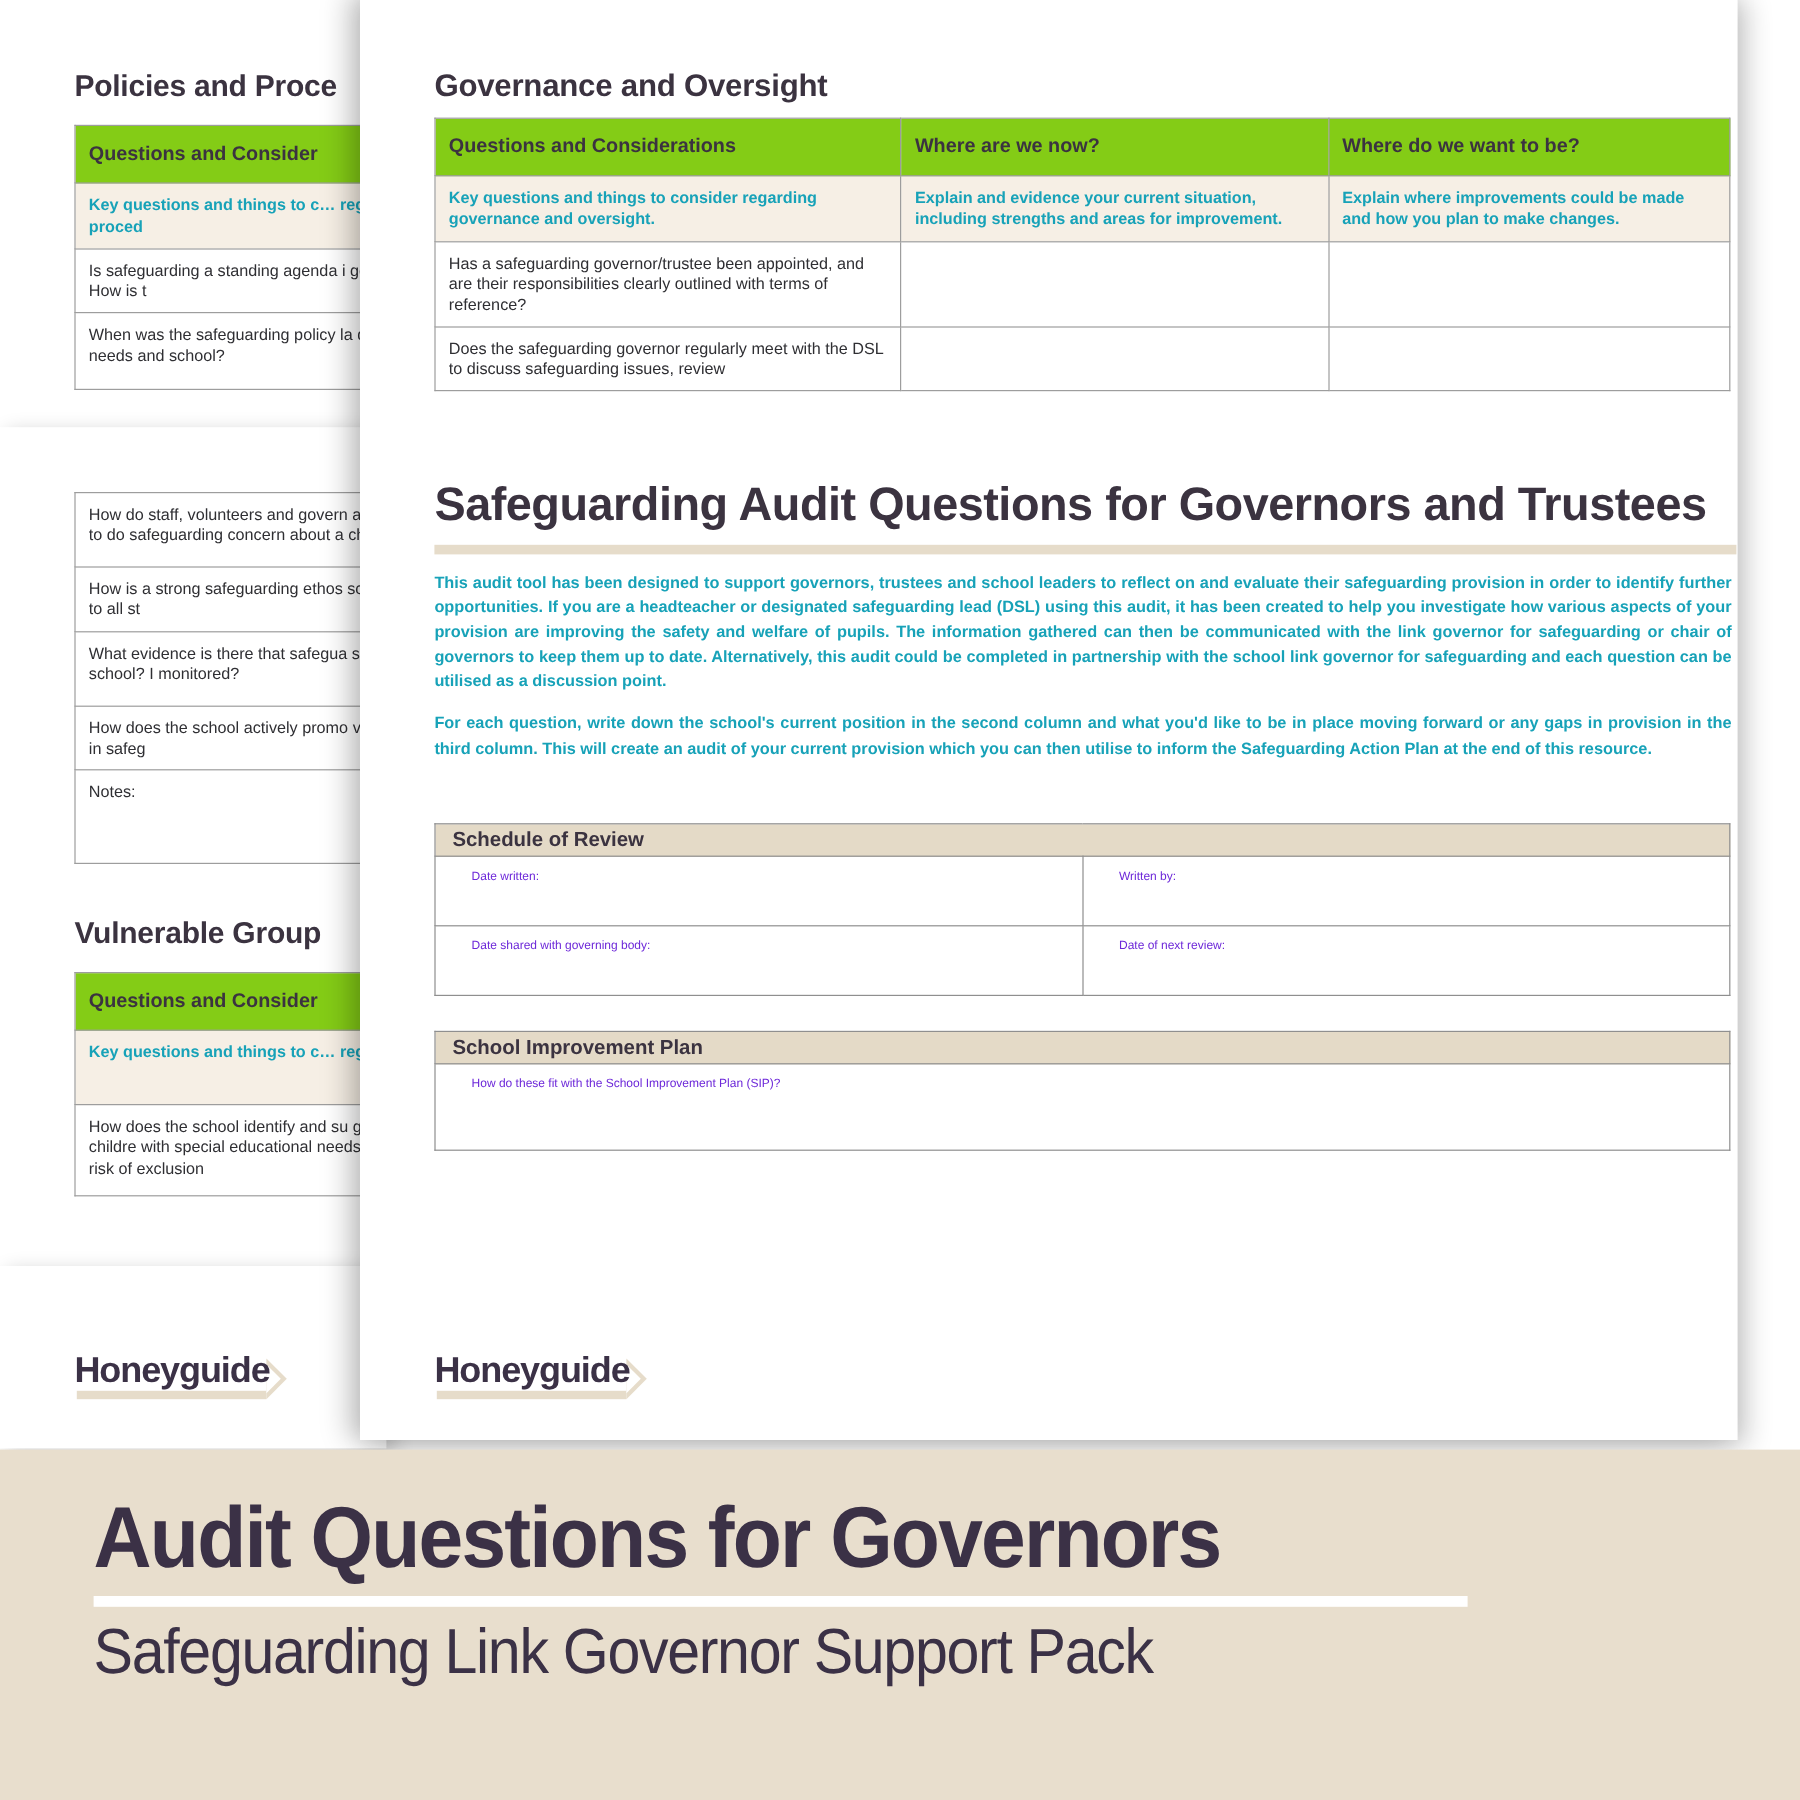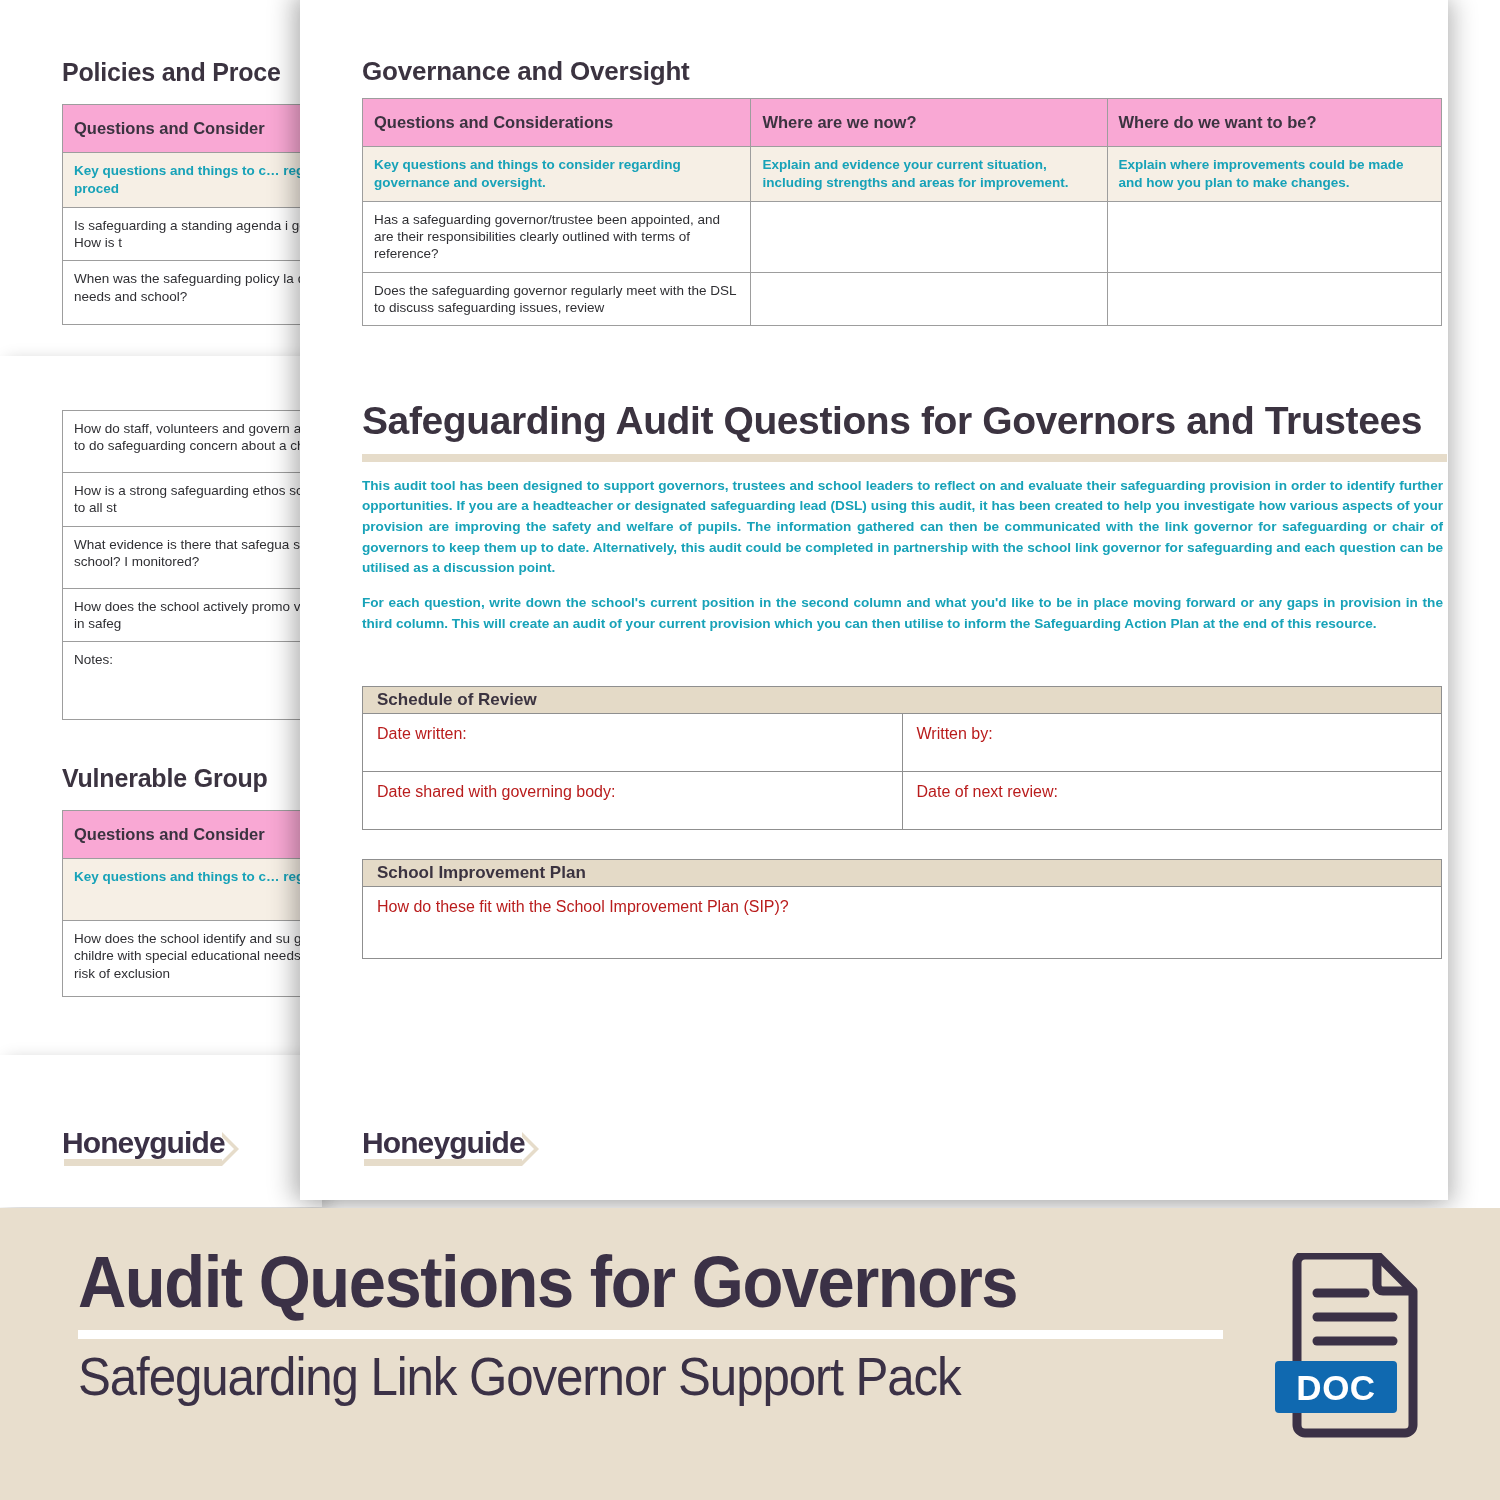--- a/index.html
+++ b/index.html
@@ -54,21 +54,21 @@
     border: 1px solid #9d9d9d;
     padding: 9px 11px;
     vertical-align: top;
     text-align: left;
     font-size: 13.5px;
     line-height: 1.28;
     color: #2f2f33;
     font-weight: normal;
   }
   table.audit th {
-    background: #f9a8d4;
+    background: #84cc16;
     font-size: 16.5px; font-weight: bold; color: #3b3340;
     padding: 13px 11px;
   }
   table.audit tr.intro td {
     background: #f6efe5;
     color: #17a2b8;
     font-weight: bold;
     font-size: 13.5px;
     line-height: 1.32;
   }
@@ -87,23 +87,23 @@
   #title-rule { height: 8px; background: #e6dcca; margin-top: 10px; }
   .intro-p {
     color: #17a2b8; font-weight: bold; font-size: 13.6px;
     line-height: 1.52; text-align: justify; margin: 14px 4px 0 0;
   }
 
   #schedule-wrap { position: absolute; left: 62px; top: 692px; width: 1080px; }
   #sip-wrap { position: absolute; left: 62px; top: 865px; width: 1080px; }
   table.formtbl { border-collapse: collapse; width: 100%; table-layout: fixed; }
   table.formtbl td, table.formtbl th {
-    border: 1px solid #8f8f8f; padding: 11px 14px;
+    border: 1px solid #8f8f8f; padding: 11px 30px;
     text-align: left; vertical-align: top;
-    font-size: 16px; color: #b91c1c; font-weight: normal;
+    font-size: 10px; color: #6d28d9; font-weight: normal;
   }
   table.formtbl th {
     background: #e4dac7; font-size: 17px; font-weight: bold;
     color: #3b3340; padding: 3px 14px;
   }
   td.tall { height: 58px; }
   td.xtall { height: 72px; }
 
   
   .logo { position: absolute; width: 195px; height: 42px; }
@@ -329,25 +329,13 @@
   <div class="logo-text">Honeyguide</div>
 </div>
 
 <div id="banner">
   <div id="banner-text">
     <div id="banner-title">Audit Questions for Governors</div>
     <div id="banner-rule"></div>
     <div id="banner-sub">Safeguarding Link Governor Support Pack</div>
   </div>
 
-  <div id="doc-icon">
-    <svg width="135" height="190" viewBox="0 0 135 190">
-      <path d="M10 10 a8 8 0 0 1 8 -8 h72 l36 36 v134 a8 8 0 0 1 -8 8 h-100 a8 8 0 0 1 -8 -8 z" fill="none" stroke="#3b3146" stroke-width="9" stroke-linejoin="round"></path>
-      <path d="M90 2 v30 a6 6 0 0 0 6 6 h30" fill="none" stroke="#3b3146" stroke-width="9" stroke-linejoin="round"></path>
-      <line x1="30" y1="40" x2="78" y2="40" stroke="#3b3146" stroke-width="9" stroke-linecap="round"></line>
-      <line x1="30" y1="64" x2="106" y2="64" stroke="#3b3146" stroke-width="9" stroke-linecap="round"></line>
-      <line x1="30" y1="88" x2="106" y2="88" stroke="#3b3146" stroke-width="9" stroke-linecap="round"></line>
-    </svg>
-    <div id="doc-badge">
-      <span>DOC</span>
-    </div>
-  </div>
 </div>
 
 </body></html>

